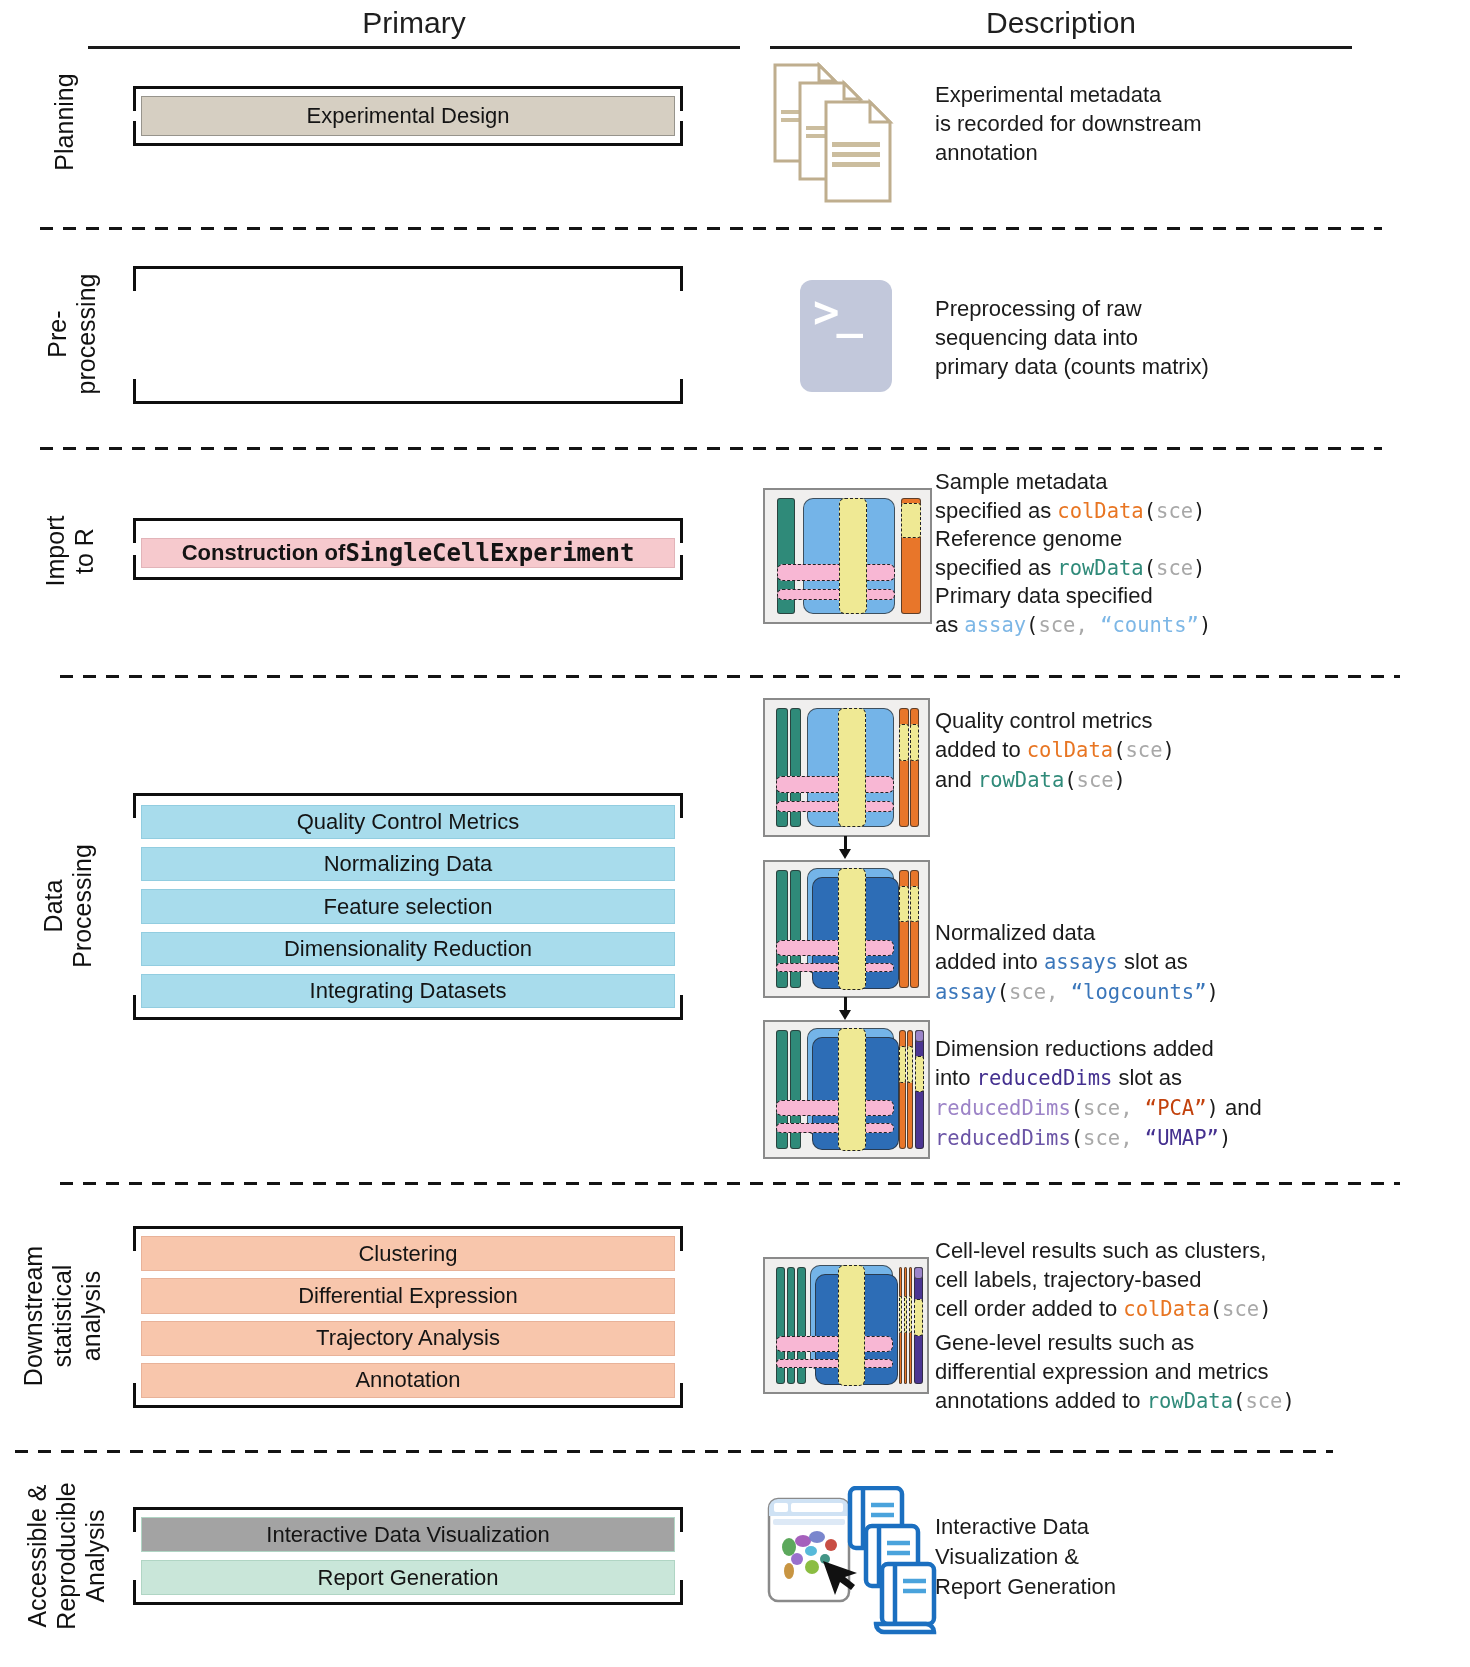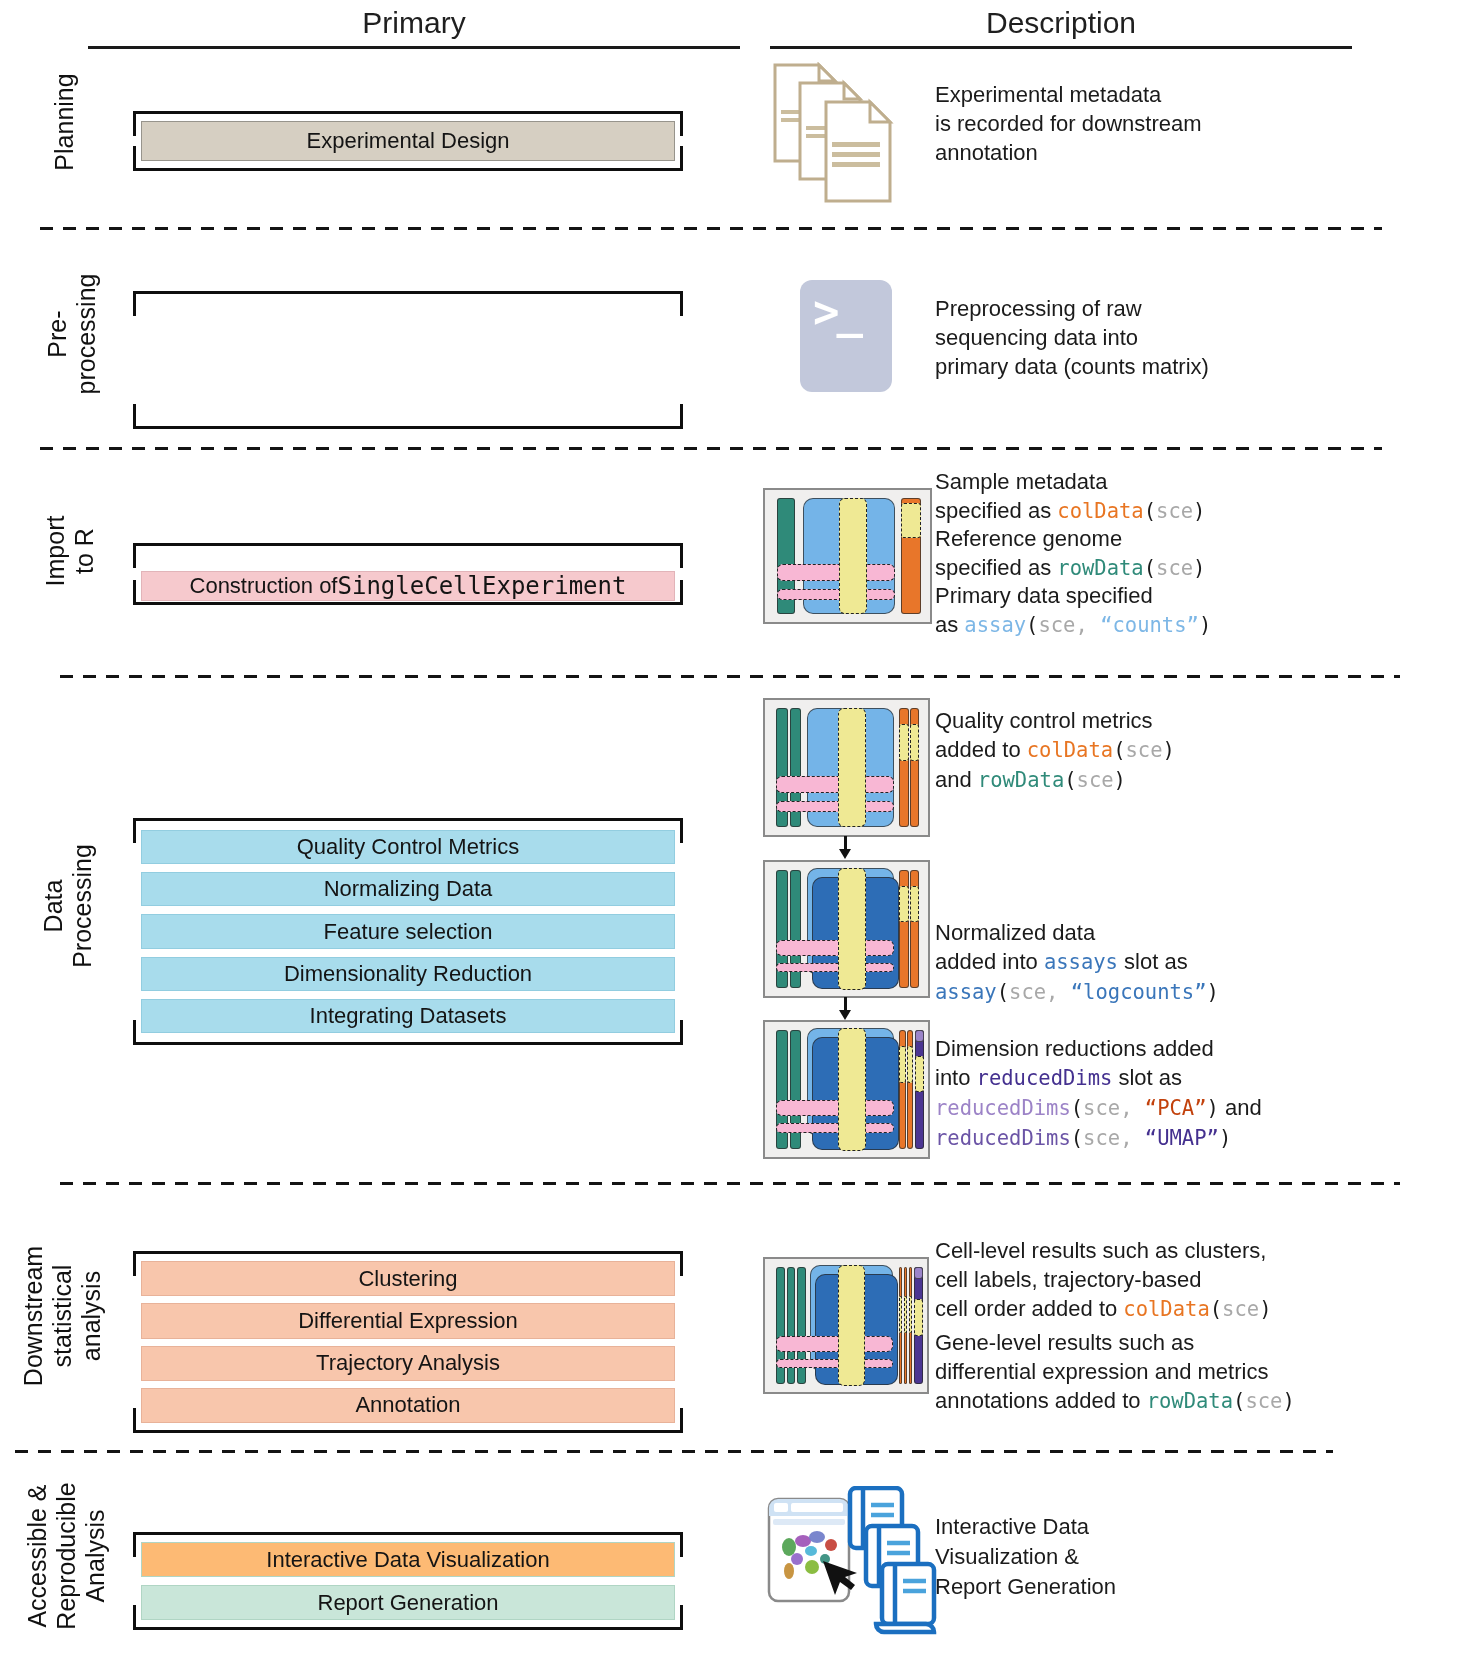--- a/index.html
+++ b/index.html
@@ -27,31 +27,31 @@
   .vlabel{position:absolute;transform:translate(-50%,-50%) rotate(-90deg);
           font-size:25px;line-height:1.16;text-align:center;white-space:pre-line;color:#111;}
   #lbl-planning{left:64px;top:122px;}
   #lbl-preproc{left:72px;top:334px;}
   #lbl-import{left:70px;top:551px;}
   #lbl-dataproc{left:68px;top:906px;}
   #lbl-down{left:62px;top:1316px;}
   #lbl-access{left:66px;top:1556px;}
 
   
-  .bracket{position:absolute;left:133px;width:550px;margin-top:25px;}
+  .bracket{position:absolute;left:133px;width:550px;}
   .bracket-top,.bracket-bot{position:absolute;left:0;right:0;height:22px;}
   .bracket-top{top:0;border-top:3px solid #0e0e0e;border-left:3px solid #0e0e0e;border-right:3px solid #0e0e0e;}
   .bracket-bot{bottom:0;border-bottom:3px solid #0e0e0e;border-left:3px solid #0e0e0e;border-right:3px solid #0e0e0e;}
   .boxes{position:absolute;left:8px;right:8px;display:flex;flex-direction:column;}
   .wf-box{flex:1;display:flex;align-items:center;justify-content:center;
           font-size:22px;color:#141414;border:1.5px solid transparent;}
   .wf-box .mono{font-family:"DejaVu Sans Mono",monospace;font-size:24px;}
   #wf-planning{top:86px;height:60px;} #wf-planning .boxes{top:10px;bottom:10px;gap:7px;}
   #wf-preproc{top:266px;height:138px;} #wf-preproc .boxes{top:10px;bottom:10px;gap:7px;}
-  #wf-import{top:518px;height:62px;} #wf-import .boxes{top:28px;bottom:12px;gap:7px;}
+  #wf-import{top:518px;height:62px;} #wf-import .boxes{top:20px;bottom:12px;gap:7px;font-weight:bold;}
   #wf-dataproc{top:793px;height:227px;} #wf-dataproc .boxes{top:12px;bottom:12px;gap:8px;}
   #wf-down{top:1226px;height:182px;} #wf-down .boxes{top:10px;bottom:10px;gap:7px;}
   #wf-access{top:1507px;height:98px;} #wf-access .boxes{top:10px;bottom:10px;gap:8px;}
 
   
   .desc{position:absolute;left:935px;font-size:22px;line-height:29px;color:#1b1b1b;}
   .desc .mono{font-family:"DejaVu Sans Mono",monospace;font-size:20.5px;}
   .desc-line.gap{margin-top:4px;}
   #desc-planning{top:80px;} #desc-preproc{top:294px;} #desc-import{top:468px;line-height:28.6px;}
   #desc-qc{top:706px;} #desc-norm{top:882px;margin-top:36px;} #desc-dimred{top:1034px;}
@@ -169,21 +169,21 @@
         </div>
         <div class="wf-box" style="background: rgb(248, 198, 172); border-color: rgb(232, 178, 153);">
           <span>Annotation</span>
         </div>
       </div>
   </div>
   <div class="bracket" id="wf-access">
     <div class="bracket-top"></div>
     <div class="bracket-bot"></div>
     <div class="boxes">
-        <div class="wf-box" style="background: #fdba74; border-color: rgb(176, 213, 196); text-align: center;">
+        <div class="wf-box" style="background: #a3a3a3; border-color: rgb(176, 213, 196); text-align: center;">
           <span>Interactive Data Visualization</span>
         </div>
         <div class="wf-box" style="background: rgb(201, 230, 217); border-color: rgb(176, 213, 196);">
           <span>Report Generation</span>
         </div>
       </div>
   </div>
 
   <div id="icon-docs">
     <svg width="125" height="142" viewBox="0 0 125 142">

